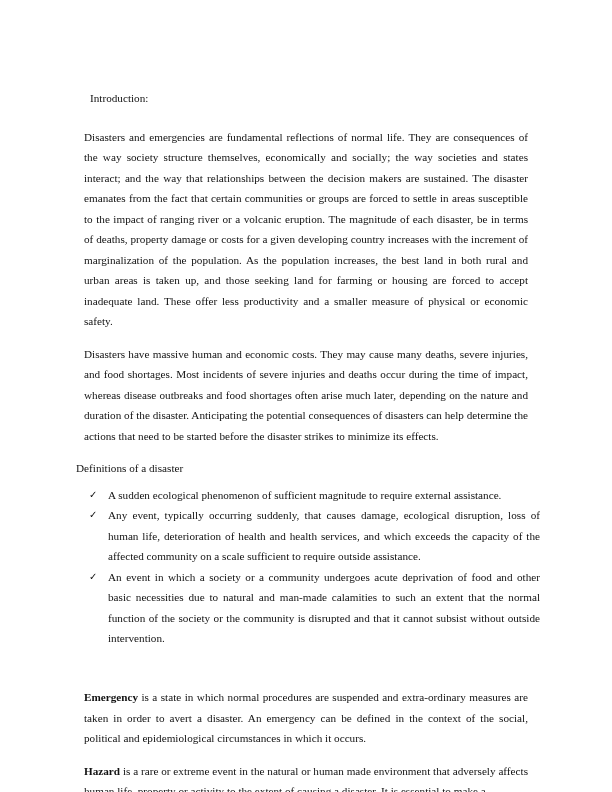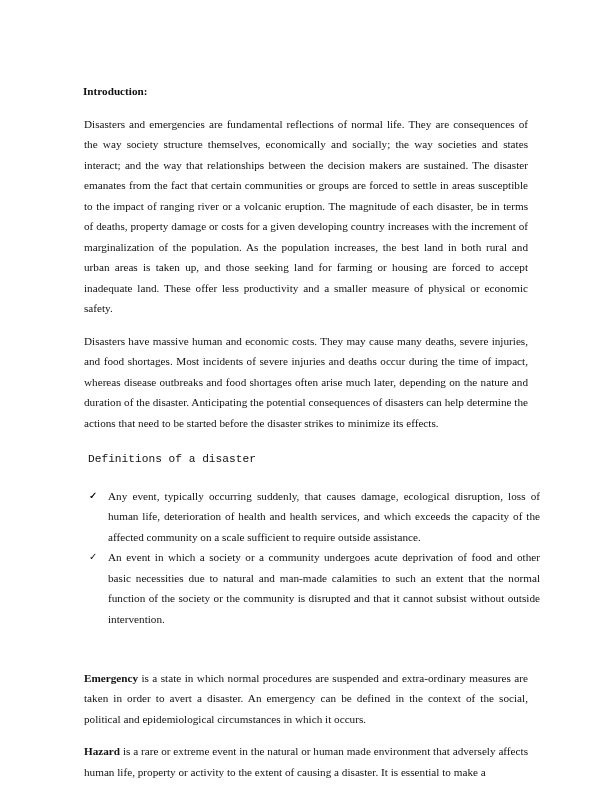--- a/index.html
+++ b/index.html
@@ -2,40 +2,41 @@
 <html><head>
   <meta charset="utf-8">
   <style>
     html, body { margin: 0; padding: 0; background: #ffffff; }
     body { width: 612px; height: 792px; position: relative; overflow: hidden; }
     .page {
       position: absolute; left: 72px; top: 70px; width: 468px;
       font-family: "Liberation Serif", serif;
       font-size: 11.2px; line-height: 20.5px; color: #111111;
     }
-    .heading { font-weight: bold; margin: 11px; }
+    .heading { font-weight: normal; margin: 18px; }
     p { margin: 12px; text-align: justify; text-align-last: left; }
-    .def-label { margin: 16px; font-family: Liberation Mono, monospace; }
+    .def-label { margin: 4px; }
     ul.checks { list-style: none; margin: 6px 0 0 0; padding: 0; }
     ul.checks li { position: relative; padding-left: 36px; text-align: justify; text-align-last: left; }
     ul.checks li .check { position: absolute; left: 17px; top: 0; font-family: "DejaVu Sans", sans-serif; font-size: 10px; }
     .spacer { height: 20.5px; }
     .term { font-weight: bold; }
   </style>
 </head>
 <body>
 
 <div class="page">
   <div class="heading">Introduction:</div>
   <p>Disasters and emergencies are fundamental reflections of normal life. They are consequences of the way society structure themselves, economically and socially; the way societies and states interact; and the way that relationships between the decision makers are sustained. The disaster emanates from the fact that certain communities or groups are forced to settle in areas susceptible to the impact of ranging river or a volcanic eruption. The magnitude of each disaster, be in terms of deaths, property damage or costs for a given developing country increases with the increment of marginalization of the population. As the population increases, the best land in both rural and urban areas is taken up, and those seeking land for farming or housing are forced to accept inadequate land. These offer less productivity and a smaller measure of physical or economic safety.</p>
   <p>Disasters have massive human and economic costs. They may cause many deaths, severe injuries, and food shortages. Most incidents of severe injuries and deaths occur during the time of impact, whereas disease outbreaks and food shortages often arise much later, depending on the nature and duration of the disaster. Anticipating the potential consequences of disasters can help determine the actions that need to be started before the disaster strikes to minimize its effects.</p>
   <div class="def-label">Definitions of a disaster</div>
   <ul class="checks">
     <li>
       <span class="check">✓</span>
+      <span>A sudden ecological phenomenon of sufficient magnitude to require external assistance.</span>
     </li>
     <li>
       <span class="check">✓</span>
       <span>Any event, typically occurring suddenly, that causes damage, ecological disruption, loss of human life, deterioration of health and health services, and which exceeds the capacity of the affected community on a scale sufficient to require outside assistance.</span>
     </li>
     <li>
       <span class="check">✓</span>
       <span>An event in which a society or a community undergoes acute deprivation of food and other basic necessities due to natural and man-made calamities to such an extent that the normal function of the society or the community is disrupted and that it cannot subsist without outside intervention.</span>
     </li>
   </ul>

